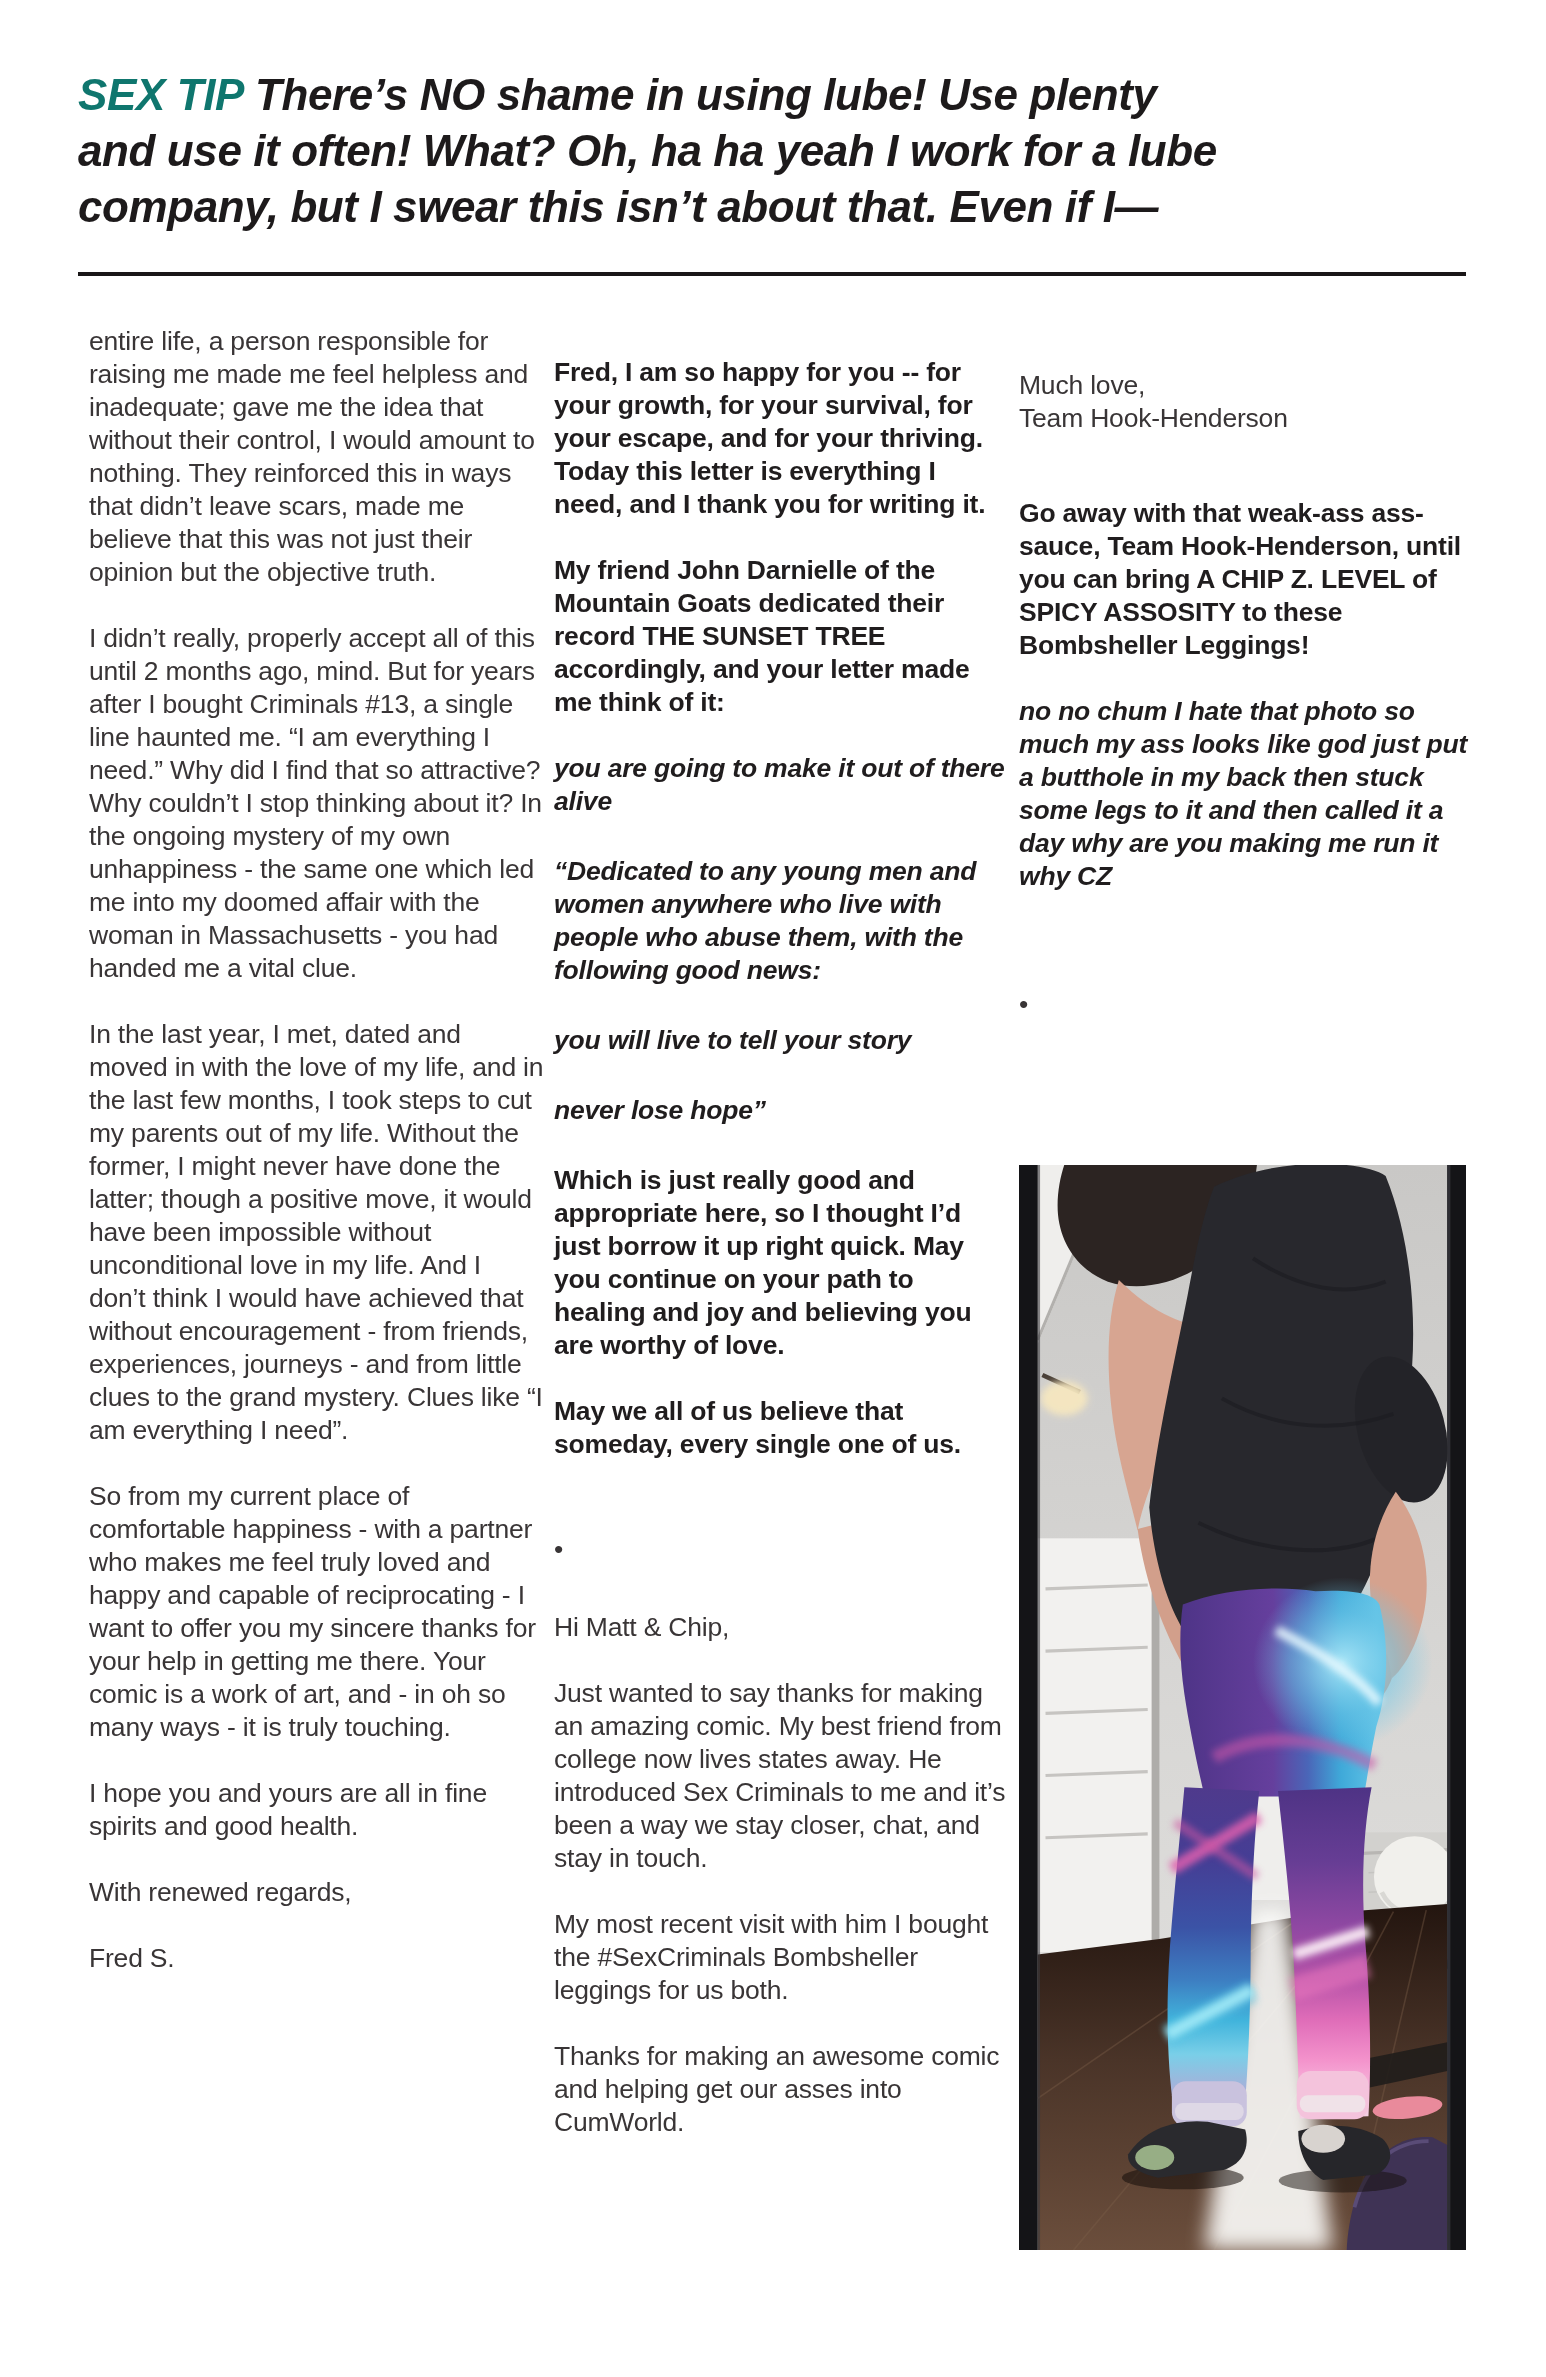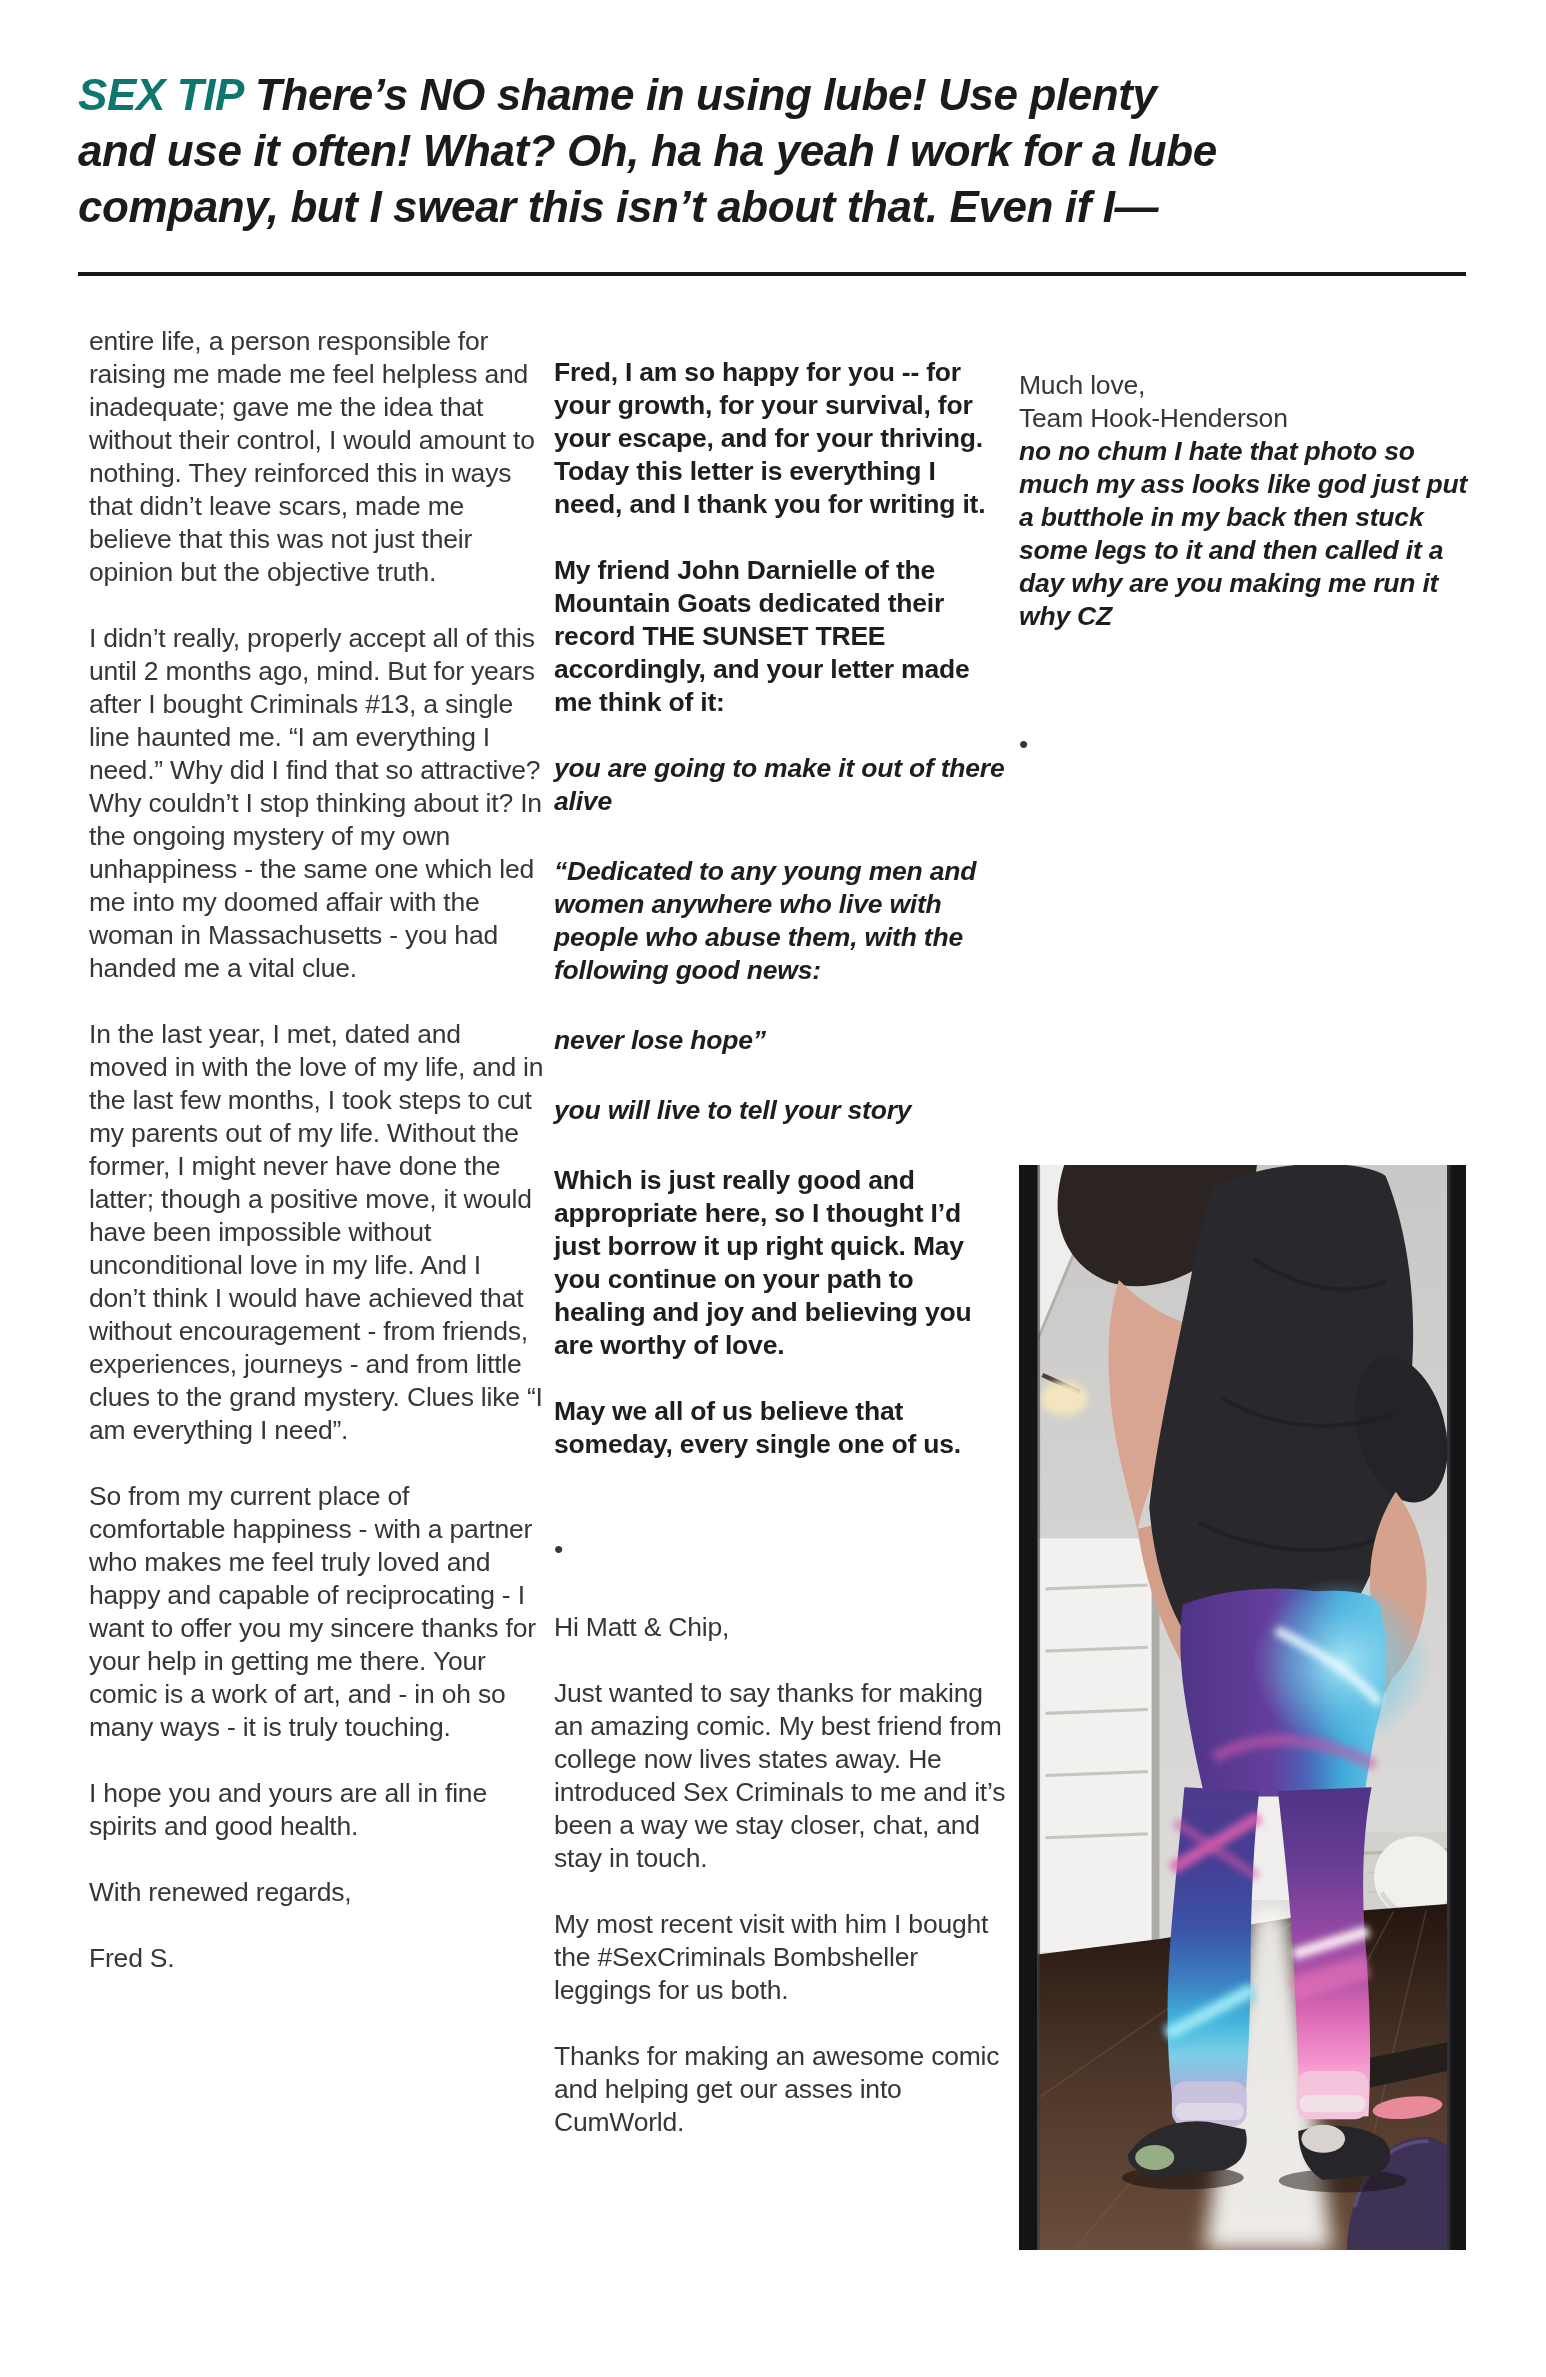--- a/index.html
+++ b/index.html
@@ -76,34 +76,35 @@
     <p>I hope you and yours are all in fine spirits and good health.</p>
     <p class="tight">With renewed regards,</p>
     <p style="margin-top:33px;">Fred S.</p>
   </div>
 
   <div class="col col2">
     <p class="b">Fred, I am so happy for you -- for your growth, for your survival, for your escape, and for your thriving. Today this letter is everything I need, and I thank you for writing it.</p>
     <p class="b">My friend John Darnielle of the Mountain Goats dedicated their record THE SUNSET TREE accordingly, and your letter made me think of it:</p>
     <p class="bi stanza">you are going to make it out of there alive</p>
     <p class="bi stanza">“Dedicated to any young men and women anywhere who live with people who abuse them, with the following good news:</p>
+    <p class="bi stanza">you will live to tell your story</p>
     <p class="bi stanza">never lose hope”</p>
-    <p class="bi stanza">you will live to tell your story</p>
     <p class="b">Which is just really good and appropriate here, so I thought I’d just borrow it up right quick. May you continue on your path to healing and joy and believing you are worthy of love.</p>
     <p class="b">May we all of us believe that someday, every single one of us.</p>
     <p class="bullet2">•</p>
     <p>Hi Matt &amp; Chip,</p>
     <p>Just wanted to say thanks for making an amazing comic. My best friend from college now lives states away. He introduced Sex Criminals to me and it’s been a way we stay closer, chat, and stay in touch.</p>
     <p>My most recent visit with him I bought the #SexCriminals Bombsheller leggings for us both.</p>
     <p>Thanks for making an awesome comic and helping get our asses into CumWorld.</p>
   </div>
 
   <div class="col col3">
     <p class="tight">Much love,</p>
     <p class="tight">Team Hook-Henderson</p>
+    <p class="b gap-top">Go away with that weak-ass ass-sauce, Team Hook-Henderson, until you can bring A CHIP Z. LEVEL of SPICY ASSOSITY to these Bombsheller Leggings!</p>
     <p class="bi">no no chum I hate that photo so much my ass looks like god just put a butthole in my back then stuck some legs to it and then called it a day why are you making me run it why CZ</p>
     <p class="bullet3">•</p>
   </div>
 
   <div class="photo">
     <svg viewBox="0 0 573 1395" preserveAspectRatio="none">
       <defs>
         <linearGradient id="wallG" x1="0" y1="0" x2="0" y2="1">
           <stop offset="0" stop-color="#c9c8c6"></stop>
             <stop offset="0.5" stop-color="#d8d7d5"></stop>

